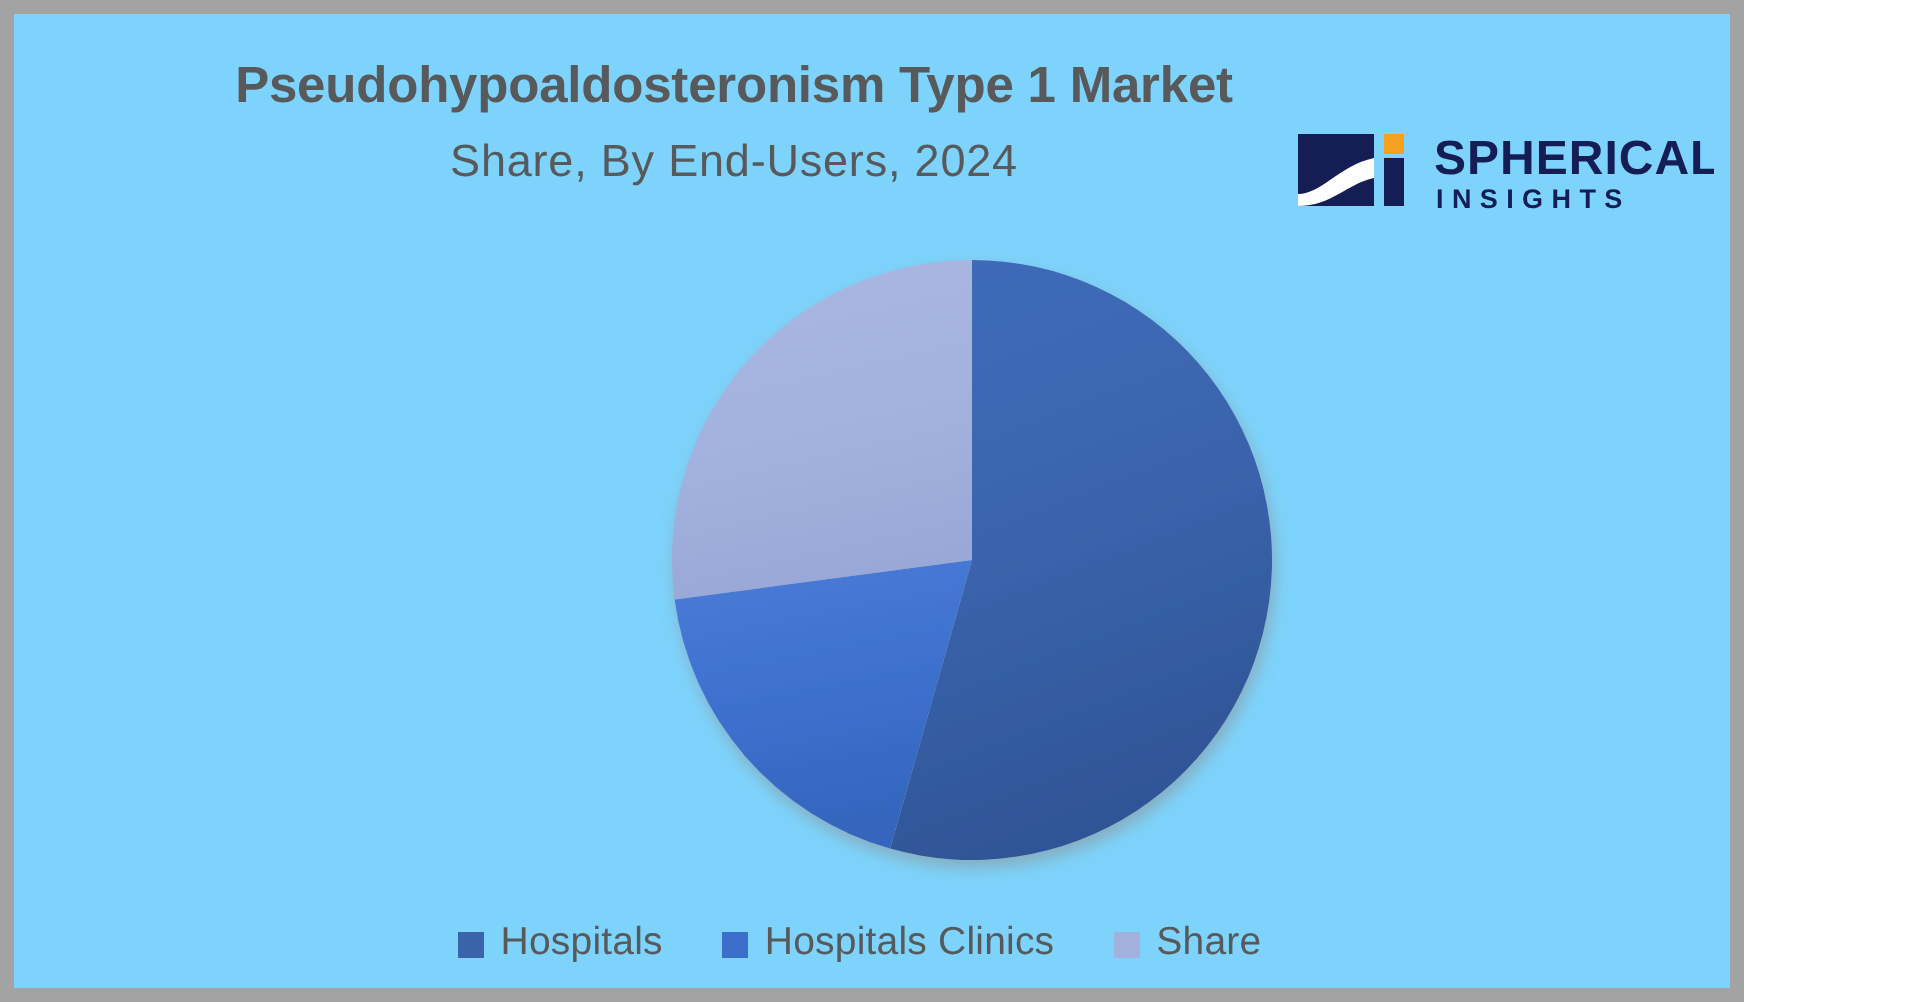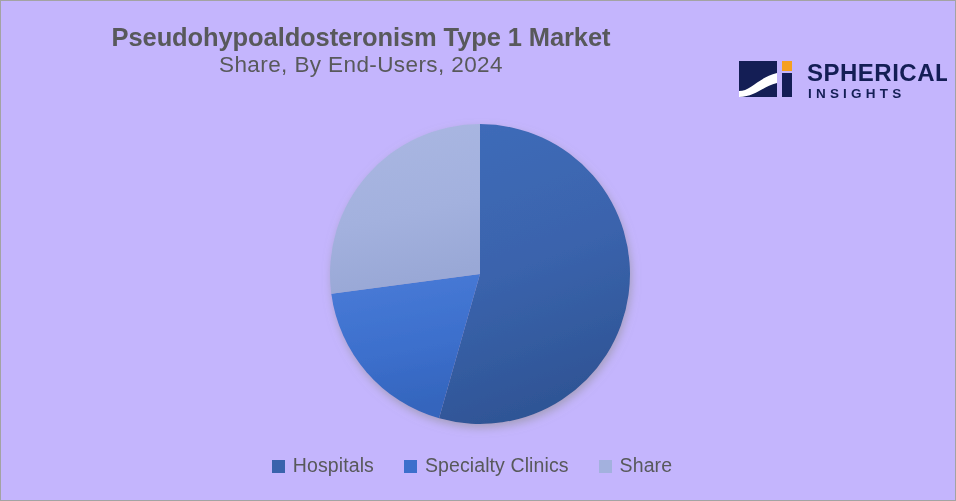--- a/index.html
+++ b/index.html
@@ -5,25 +5,25 @@
   html, body {
     margin: 0;
     padding: 0;
     background: #ffffff;
   }
   body {
     font-family: "Liberation Sans", sans-serif;
   }
   #figure {
     position: relative;
-    width: 956px;
+    width: 872px;
     height: 501px;
-    background: #c4b5fd;
+    background: #7dd3fc;
     box-sizing: border-box;
-    border: 1px solid #a3a3a3;
+    border: 7px solid #a3a3a3;
     overflow: hidden;
   }
 
   
   #title-block {
     position: absolute;
     left: 0;
     top: 22px;
     width: 720px;
     text-align: center;
@@ -34,20 +34,21 @@
     color: #58595b;
     letter-spacing: -0.1px;
     line-height: 1.15;
     white-space: nowrap;
   }
   #chart-subtitle {
     font-size: 22.5px;
     font-weight: normal;
     color: #58595b;
     line-height: 1.15;
+    margin-top: 10px;
     letter-spacing: 0.4px;
     white-space: nowrap;
     text-align: center;
   }
 
   
   #logo {
     position: absolute;
     right: 8px;
     top: 6px;
@@ -149,21 +150,21 @@
     </svg>
   </div>
 
   <div id="legend">
       <div class="legend-item">
         <span class="legend-swatch" style="background: rgb(58, 99, 172);"></span>
         <span class="legend-label">Hospitals</span>
       </div>
       <div class="legend-item">
         <span class="legend-swatch" style="background: rgb(60, 111, 204);"></span>
-        <span class="legend-label">Specialty Clinics</span>
+        <span class="legend-label">Hospitals Clinics</span>
       </div>
       <div class="legend-item">
         <span class="legend-swatch" style="background: rgb(163, 177, 222);"></span>
         <span class="legend-label">Share</span>
       </div>
     </div>
 
 </div>
 
 </body></html>

